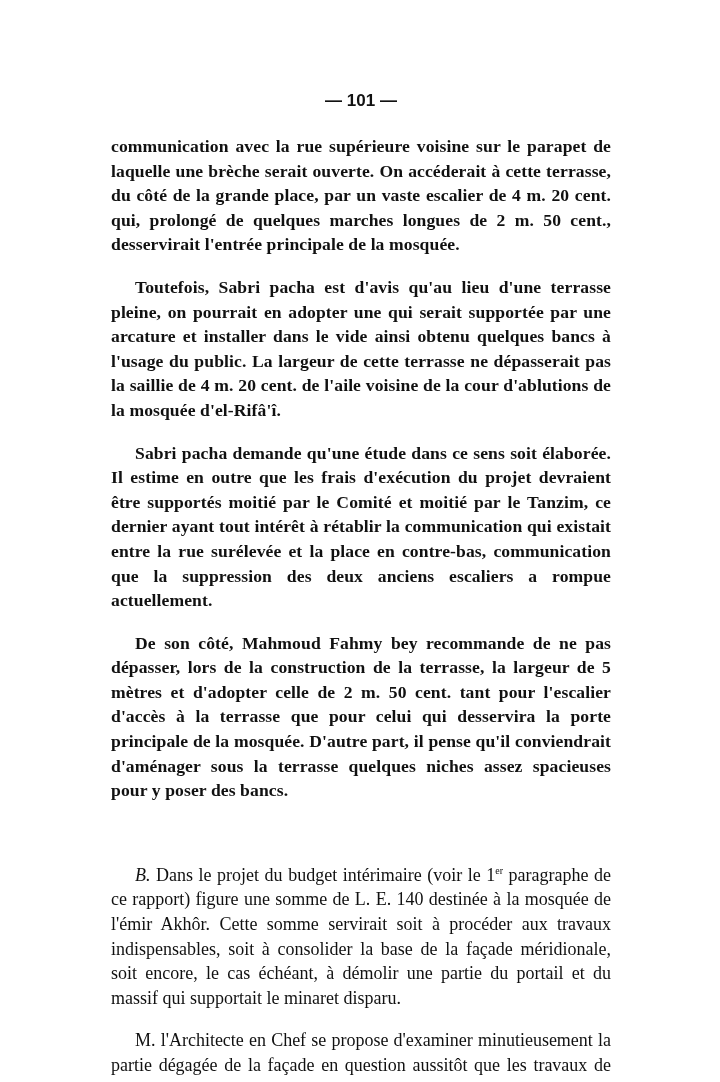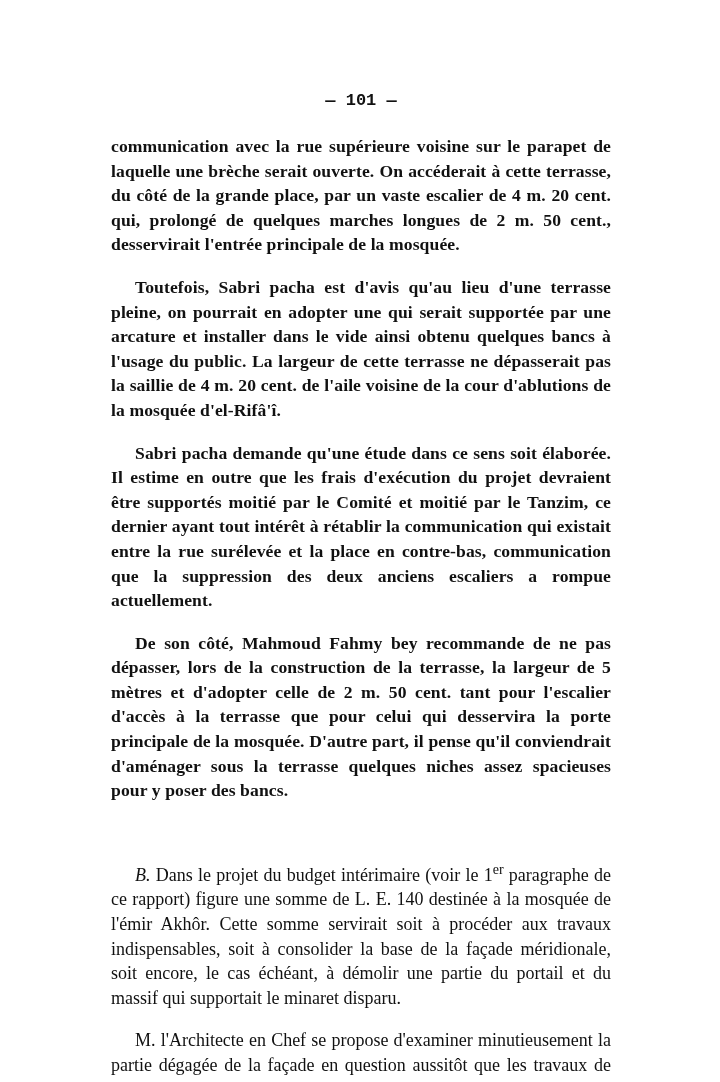--- a/index.html
+++ b/index.html
@@ -1,25 +1,25 @@
 <!DOCTYPE html>
 <html><head>
 <meta charset="utf-8">
 <style>
   html, body { margin:0; padding:0; background:#ffffff; }
   body { width:720px; height:1082px; position:relative; overflow:hidden; }
   .page { position:absolute; left:93px; top:86px; width:536px; color:#111; }
-  .folio { text-align:center; font-family:Liberation Mono, monospace; font-weight:bold; font-size:17px; height:30px; line-height:30px; margin-bottom:2px; }
+  .folio { text-align:center; font-family:Liberation Sans, sans-serif; font-weight:bold; font-size:17px; height:30px; line-height:30px; margin-bottom:2px; }
   .para { font-family:"Liberation Serif", serif; font-size:17.6px; line-height:24.6px; text-align:justify; margin:18px; }
   .bold .para { font-weight:bold; letter-spacing:0.1px; }
   .indent { text-indent:24px; }
   .section-gap { height:24px; }
   .regular .para { font-weight:normal; font-size:18px; }
   .ital { font-style:italic; }
-  sup { font-size:14px; line-height:0; }
+  sup { font-size:10px; line-height:0; }
 </style>
 </head>
 <body>
 
 <div class="page">
   <div class="folio">— 101 —</div>
 
   <div class="bold">
     <p class="para">communication avec la rue supérieure voisine sur le parapet de laquelle une brèche serait ouverte. On accéderait à cette terrasse, du côté de la grande place, par un vaste escalier de 4 m. 20 cent. qui, prolongé de quelques marches longues de 2 m. 50 cent., desservirait l'entrée principale de la mosquée.</p>
     <p class="para indent">Toutefois, Sabri pacha est d'avis qu'au lieu d'une terrasse pleine, on pourrait en adopter une qui serait supportée par une arcature et installer dans le vide ainsi obtenu quelques bancs à l'usage du public. La largeur de cette terrasse ne dépasserait pas la saillie de 4 m. 20 cent. de l'aile voisine de la cour d'ablutions de la mosquée d'el-Rifâ'î.</p>

